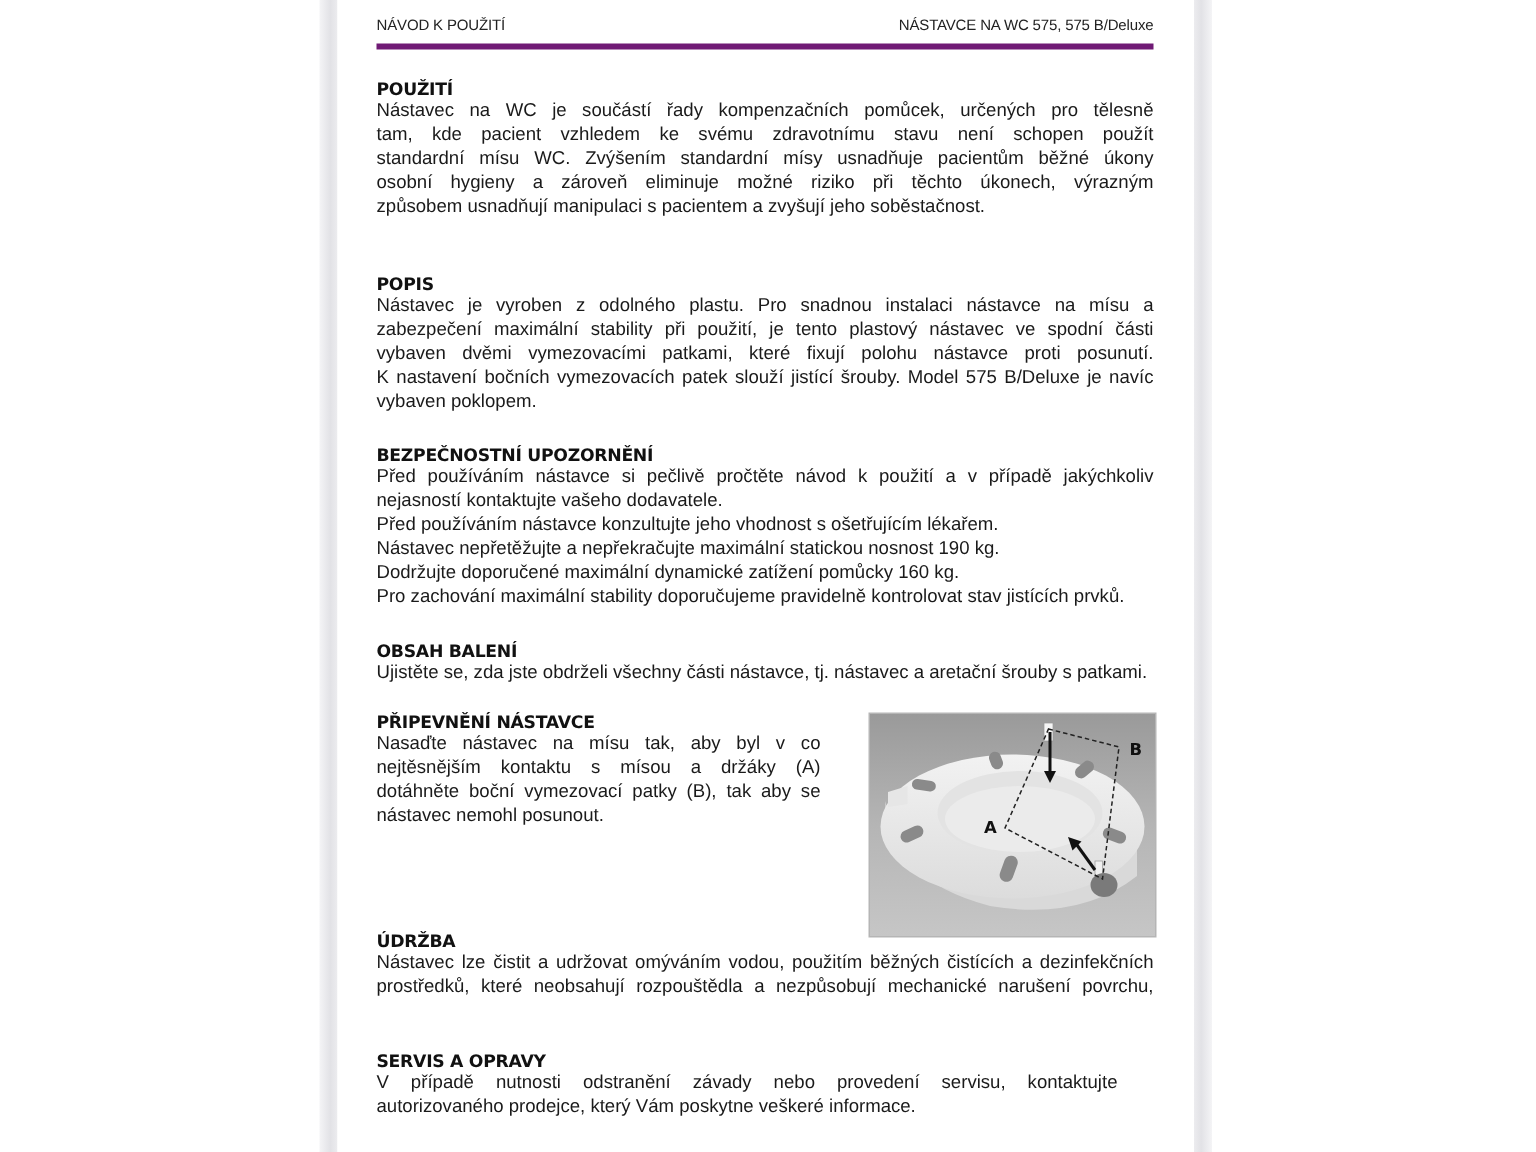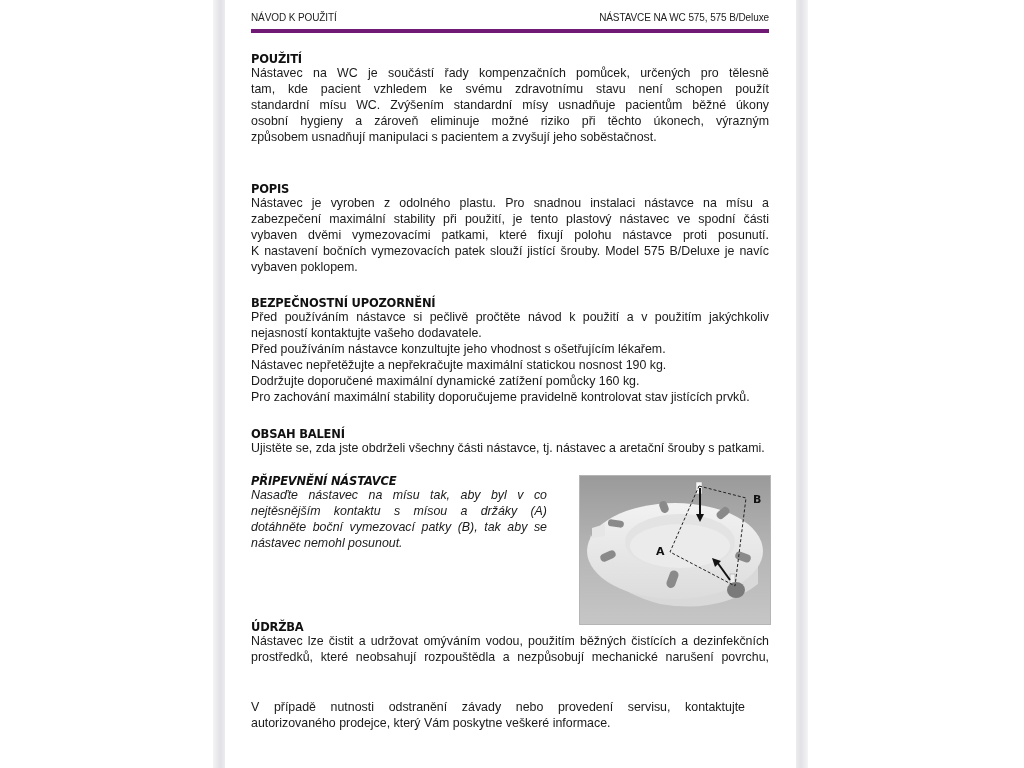--- a/index.html
+++ b/index.html
@@ -65,21 +65,21 @@
     .section .just {
       display: block;
       text-align: justify;
       text-align-last: justify;
     }
 
     #s-pouziti { top: 52px; }
     #s-popis { top: 182px; }
     #s-bezpec { top: 296px; }
     #s-obsah { top: 427px; }
-    #s-pripev { top: 474px; width: 296px; font-style: italic; }
+    #s-pripev { top: 474px; width: 296px; }
     #s-udrzba { top: 620px; }
     #s-servis { top: 700px; }
 
     .photo {
       position: absolute;
       left: 354px; top: 475px;
       width: 190px; height: 148px;
       border: 1px solid #b5b5b5;
       background: linear-gradient(to bottom, #9c9c9c 0%, #b2b2b2 40%, #c8c8c8 75%, #b9b9b9 100%);
       overflow: hidden;
@@ -117,21 +117,21 @@
       <span class="just">zabezpečení maximální stability při použití, je tento plastový nástavec ve spodní části</span>
       <span class="just">vybaven dvěmi vymezovacími patkami, které fixují polohu nástavce proti posunutí.</span>
       <span class="just">K nastavení bočních vymezovacích patek slouží jistící šrouby. Model 575 B/Deluxe je navíc</span>
       <span class="line">vybaven poklopem.</span>
     </p>
   </div>
 
   <div class="section" id="s-bezpec">
     <h2>BEZPEČNOSTNÍ UPOZORNĚNÍ</h2>
     <p>
-      <span class="just">Před používáním nástavce si pečlivě pročtěte návod k použití a v použitím jakýchkoliv</span>
+      <span class="just">Před používáním nástavce si pečlivě pročtěte návod k použití a v případě jakýchkoliv</span>
       <span class="line">nejasností kontaktujte vašeho dodavatele.</span>
       <span class="line">Před používáním nástavce konzultujte jeho vhodnost s ošetřujícím lékařem.</span>
       <span class="line">Nástavec nepřetěžujte a nepřekračujte maximální statickou nosnost 190 kg.</span>
       <span class="line">Dodržujte doporučené maximální dynamické zatížení pomůcky 160 kg.</span>
       <span class="line">Pro zachování maximální stability doporučujeme pravidelně kontrolovat stav jistících prvků.</span>
     </p>
   </div>
 
   <div class="section" id="s-obsah">
     <h2>OBSAH BALENÍ</h2>
@@ -199,19 +199,20 @@
 
   <div class="section" id="s-udrzba">
     <h2>ÚDRŽBA</h2>
     <p>
       <span class="just">Nástavec lze čistit a udržovat omýváním vodou, použitím běžných čistících a dezinfekčních</span>
       <span class="just">prostředků, které neobsahují rozpouštědla a nezpůsobují mechanické narušení povrchu,</span>
     </p>
   </div>
 
   <div class="section" id="s-servis">
+    <h2>SERVIS A OPRAVY</h2>
     <p style="width:494px;">
       <span class="just">V případě nutnosti odstranění závady nebo provedení servisu, kontaktujte</span>
       <span class="line">autorizovaného prodejce, který Vám poskytne veškeré informace.</span>
     </p>
   </div>
 
 </div>
 
 </body></html>

